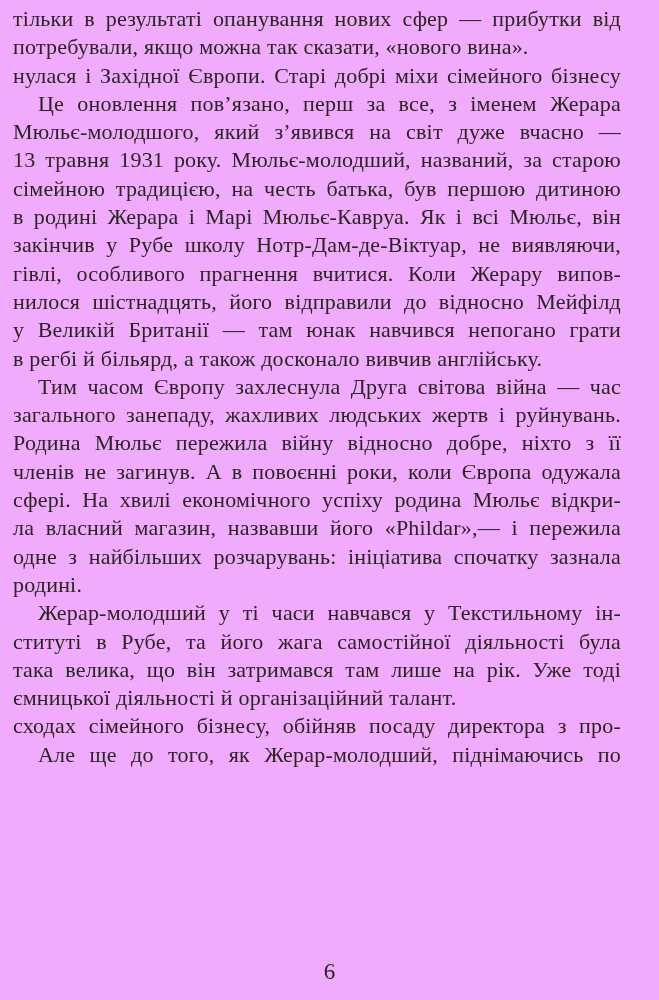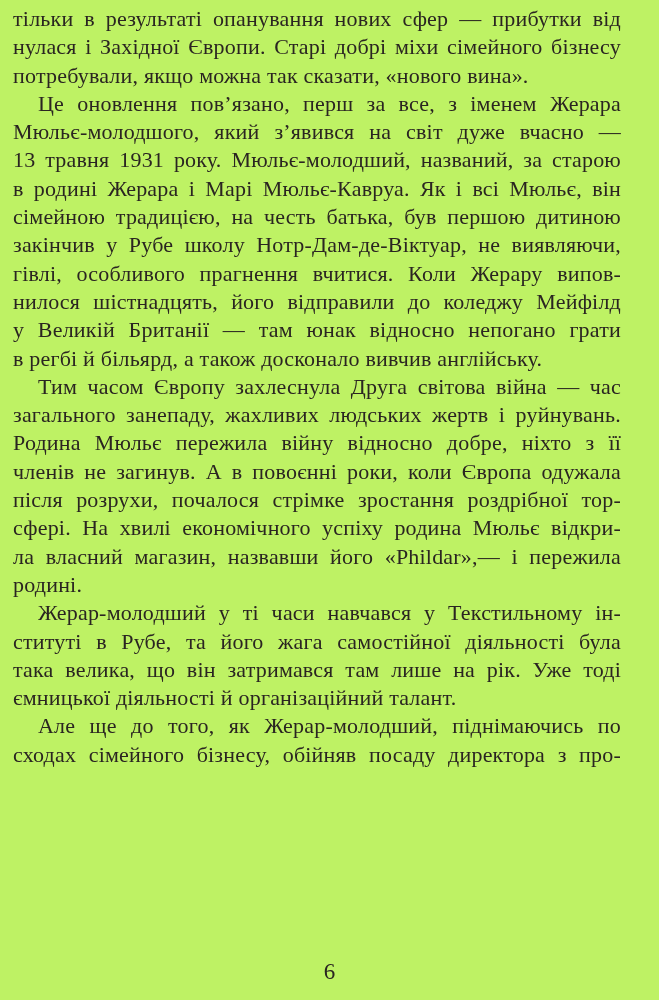--- a/index.html
+++ b/index.html
@@ -48,54 +48,54 @@
     width: 659px;
     text-align: center;
     font-size: 23px;
     line-height: 28px;
     color: #2a2521;
   }
 </style>
 </head>
 <body>
 
-<div class="page" style="background: #bef264; color: rgb(42, 37, 33);">
+<div class="page" style="background: #f0abfc; color: rgb(42, 37, 33);">
   <div class="text-block">
       <div class="paragraph">
         <div class="line">тільки в результаті опанування нових сфер — прибутки від</div>
+        <div class="line last">потребували, якщо можна так сказати, «нового вина».</div>
         <div class="line">нулася і Західної Європи. Старі добрі міхи сімейного бізнесу</div>
-        <div class="line last">потребували, якщо можна так сказати, «нового вина».</div>
       </div>
       <div class="paragraph">
         <div class="line indent">Це оновлення пов’язано, перш за все, з іменем Жерара</div>
         <div class="line">Мюльє-молодшого, який з’явився на світ дуже вчасно —</div>
         <div class="line">13 травня 1931 року. Мюльє-молодший, названий, за старою</div>
+        <div class="line">сімейною традицією, на честь батька, був першою дитиною</div>
         <div class="line">в родині Жерара і Марі Мюльє-Кавруа. Як і всі Мюльє, він</div>
-        <div class="line">сімейною традицією, на честь батька, був першою дитиною</div>
         <div class="line">закінчив у Рубе школу Нотр-Дам-де-Віктуар, не виявляючи,</div>
         <div class="line">гівлі, особливого прагнення вчитися. Коли Жерару випов-</div>
-        <div class="line">нилося шістнадцять, його відправили до коледжу Мейфілд</div>
-        <div class="line">у Великій Британії — там юнак відносно непогано грати</div>
+        <div class="line">нилося шістнадцять, його відправили до відносно Мейфілд</div>
+        <div class="line">у Великій Британії — там юнак навчився непогано грати</div>
         <div class="line last">в регбі й більярд, а також досконало вивчив англійську.</div>
       </div>
       <div class="paragraph">
         <div class="line indent">Тим часом Європу захлеснула Друга світова війна — час</div>
         <div class="line">загального занепаду, жахливих людських жертв і руйнувань.</div>
         <div class="line">Родина Мюльє пережила війну відносно добре, ніхто з її</div>
         <div class="line">членів не загинув. А в повоєнні роки, коли Європа одужала</div>
-        <div class="line">після розрухи, почалося стрімке зростання роздрібної тор-</div>
         <div class="line">сфері. На хвилі економічного успіху родина Мюльє відкри-</div>
         <div class="line">ла власний магазин, назвавши його «Phildar»,— і пережила</div>
+        <div class="line">одне з найбільших розчарувань: ініціатива спочатку зазнала</div>
         <div class="line last">родині.</div>
       </div>
       <div class="paragraph">
         <div class="line indent">Жерар-молодший у ті часи навчався у Текстильному ін-</div>
         <div class="line">ституті в Рубе, та його жага самостійної діяльності була</div>
         <div class="line">така велика, що він затримався там лише на рік. Уже тоді</div>
         <div class="line last">ємницької діяльності й організаційний талант.</div>
       </div>
       <div class="paragraph">
+        <div class="line">сходах сімейного бізнесу, обійняв посаду директора з про-</div>
         <div class="line indent">Але ще до того, як Жерар-молодший, піднімаючись по</div>
-        <div class="line">сходах сімейного бізнесу, обійняв посаду директора з про-</div>
       </div>
     </div>
   <div class="page-number">6</div>
 </div>
 
 </body></html>

